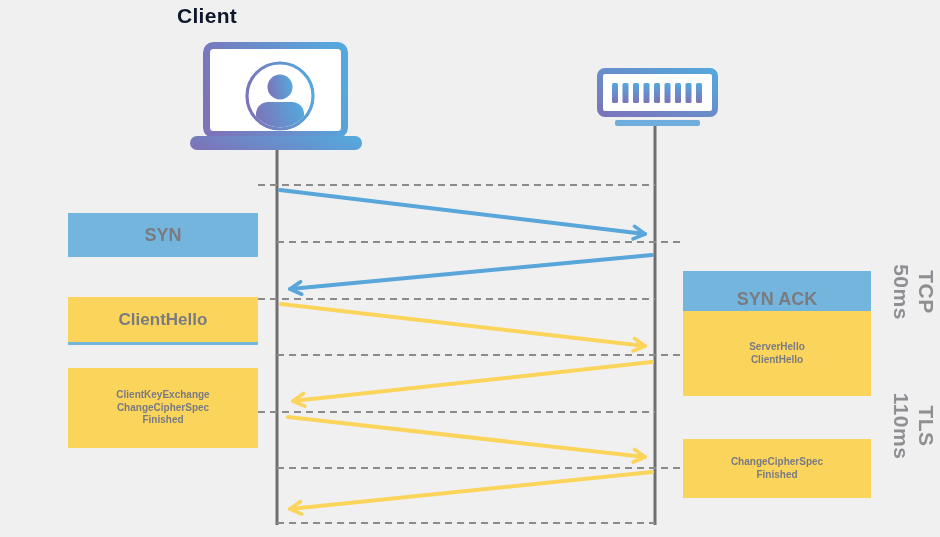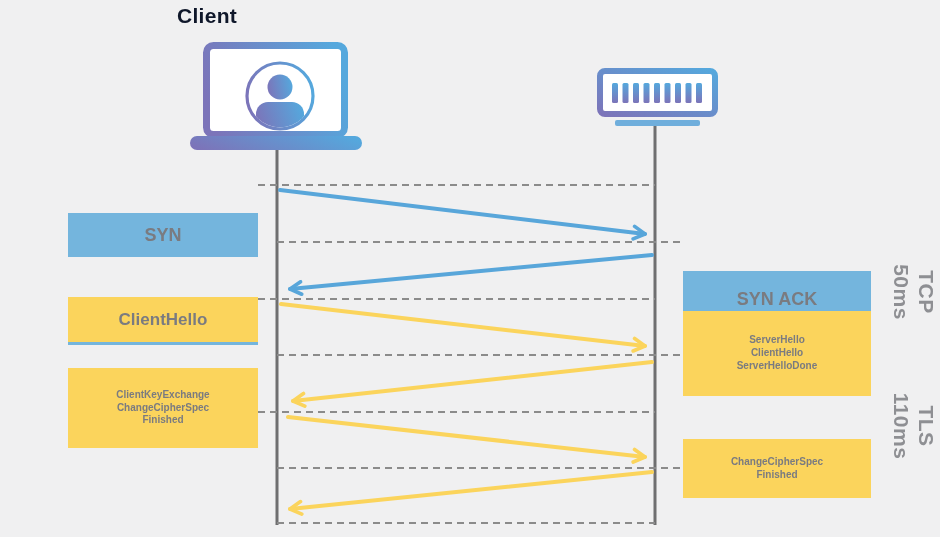--- a/index.html
+++ b/index.html
@@ -114,21 +114,20 @@
     <span>ChangeCipherSpec</span>
     <span>Finished</span>
   </div>
 
   <div class="msg blue fs18" style="left:683px;top:223px;width:188px;height:57px">
     <span>SYN ACK</span>
   </div>
   <div class="msg yellow fs16" style="left:683px;top:311px;width:188px;height:85px">
     <span>ServerHello</span>
     <span>ClientHello</span>
-    <span>ServerHelloDone</span>
   </div>
   <div class="msg yellow fs16" style="left:683px;top:439px;width:188px;height:59px">
     <span>ChangeCipherSpec</span>
     <span>Finished</span>
   </div>
 
   <div class="phase" style="left:913px;top:292px">
     <span>TCP</span>
     <span>50ms</span>
   </div>

